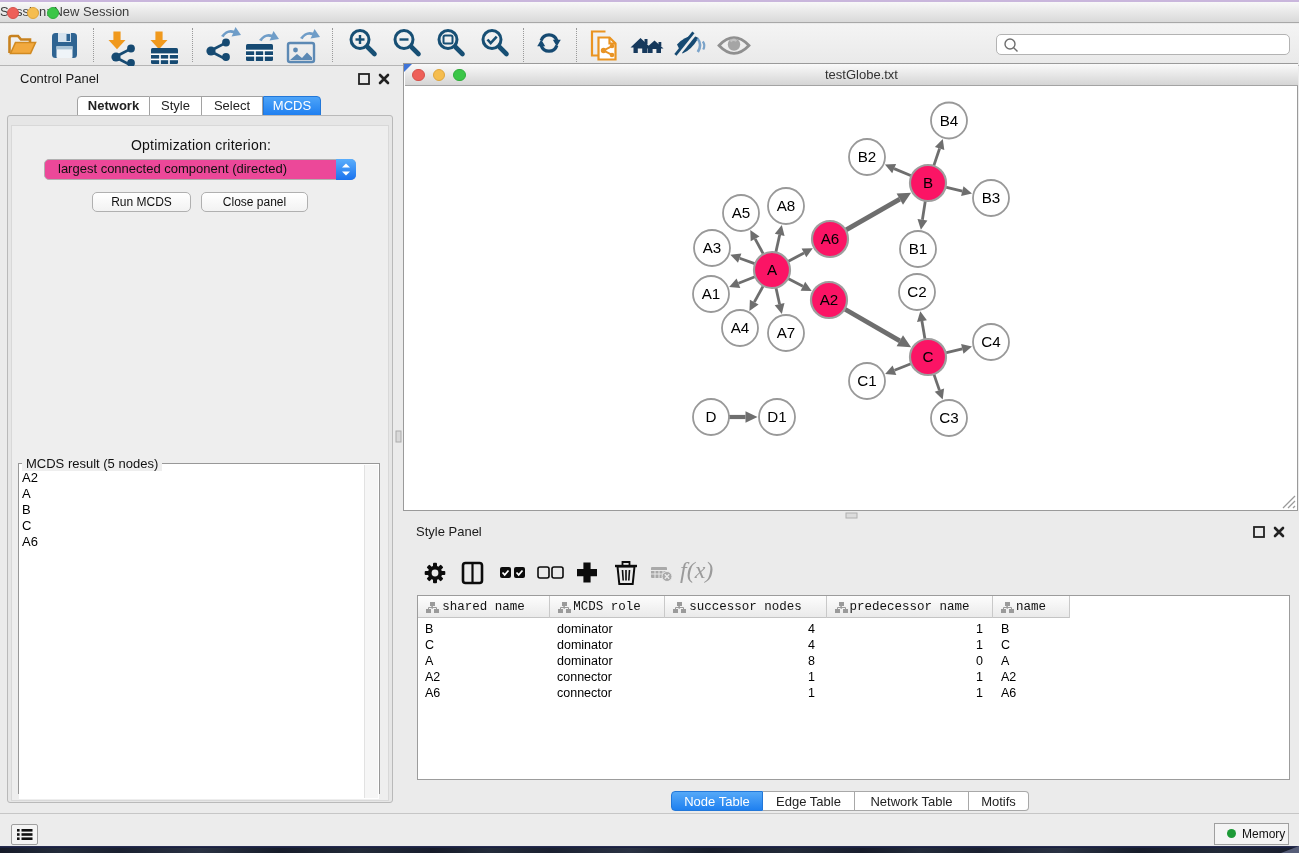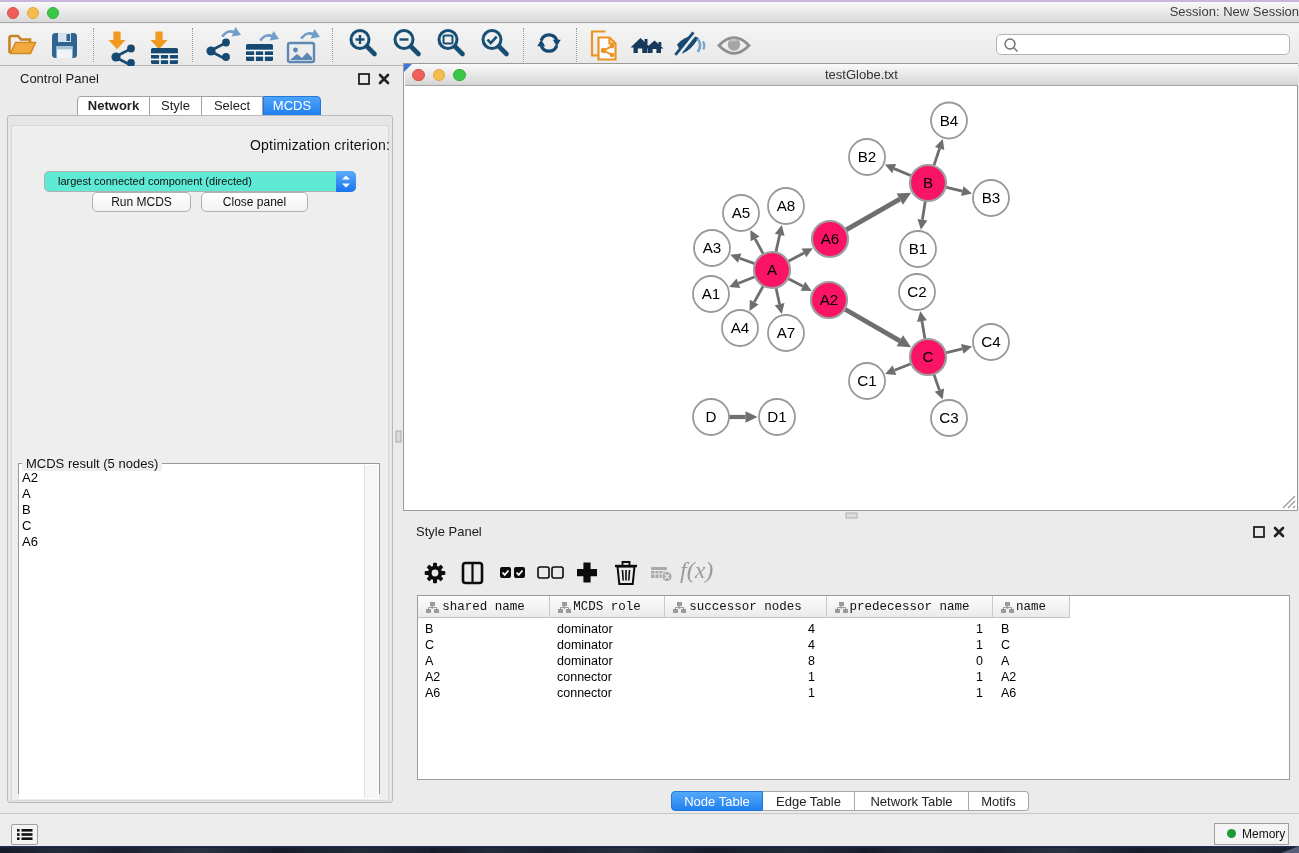--- a/index.html
+++ b/index.html
@@ -3,37 +3,37 @@
 <meta charset="utf-8">
 <style>
 * { margin:0; padding:0; box-sizing:border-box; }
 html,body { width:1299px; height:853px; overflow:hidden; }
 body { font-family:"Liberation Sans",sans-serif; background:#10141f; position:relative; }
 .abs { position:absolute; }
 #deskTop { left:0; top:0; width:1299px; height:3px; background:#c9b6dc; }
 #appwin { left:0; top:2px; width:1299px; height:845px; background:#ebebeb; }
 #titlebar { left:0; top:0; width:1299px; height:21px;
   background:linear-gradient(#f8f8f8,#d9d9d9); border-bottom:1px solid #a8a8a8;
-  font-size:13px; color:#3c3c3c; text-align:right; line-height:20px; }
+  font-size:13px; color:#3c3c3c; text-align:left; line-height:20px; }
 .tl { width:12px; height:12px; border-radius:50%; top:5px; }
 #toolbar { left:0; top:22px; width:1299px; height:42px; background:linear-gradient(#f4f4f4,#e9e9e9); border-bottom:1px solid #b5b5b5; }
 .sep { top:4px; width:0; height:34px; border-left:1px dotted #9a9a9a; }
 #searchbox { left:996px; top:10px; width:294px; height:21px; background:#fff; border:1px solid #b3b3b3; border-radius:5px; }
 
 #cp-title { left:20px; top:71px; font-size:13px; color:#1a1a1a; }
 #cp-tabs { left:77px; top:96px; height:20px; }
 .tab { position:absolute; top:0; height:20px; border:1px solid #a2a2a2; background:#fff;
   font-size:13px; color:#222; text-align:center; line-height:17.5px; }
 .tabsel { background:linear-gradient(#4da4f8,#1f7ff0); color:#fff; border-color:#2277d8; }
 #cp-outer { left:7px; top:115px; width:386px; height:688px; background:#e6e6e6;
   border:1px solid #b9b9b9; border-radius:3px; }
 #cp-inner { left:3px; top:9px; width:378px; height:676px; background:#eeeeee; border:1px solid #d8d8d8; }
-#optlabel { left:0; width:378px; text-align:right; font-size:14px; color:#111; letter-spacing:0.2px; }
-#dropdown { left:32px; width:312px; height:21px; background:#5eead4; border:1px solid #b0b0b0; border-radius:5px;
-  font-size:11px; color:#111; line-height:18px; padding-left:13px;margin-top:12px; }
+#optlabel { left:0; width:378px; text-align:center; font-size:14px; color:#111; letter-spacing:0.2px; }
+#dropdown { left:32px; width:312px; height:21px; background:#ec4899; border:1px solid #b0b0b0; border-radius:5px;
+  font-size:13px; color:#111; line-height:18px; padding-left:13px; }
 #stepper { right:-1px; top:-1px; width:20px; height:21px; border-radius:0 5px 5px 0;
   background:linear-gradient(#5aaefc,#1a72ee); }
 .btn { position:absolute; height:20px; background:linear-gradient(#ffffff,#f2f2f2); border:1px solid #b0b0b0; border-radius:5px;
   font-size:12px; color:#111; text-align:center; line-height:19px; }
 #fieldset { width:362px; border:1px solid #989898; }
 #fs-legend { position:absolute; left:3px; top:-8px; background:#eeeeee; padding:0 4px; font-size:13px; color:#111; }
 #fs-list { position:absolute; left:0px; top:0px; width:360px; height:335px; background:#fff; }
 #fs-scroll { position:absolute; right:1px; top:1px; width:14px; height:333px; background:#f6f6f6; border-left:1px solid #e2e2e2; }
 .li { position:absolute; left:3px; font-size:13px; color:#000; }
 

